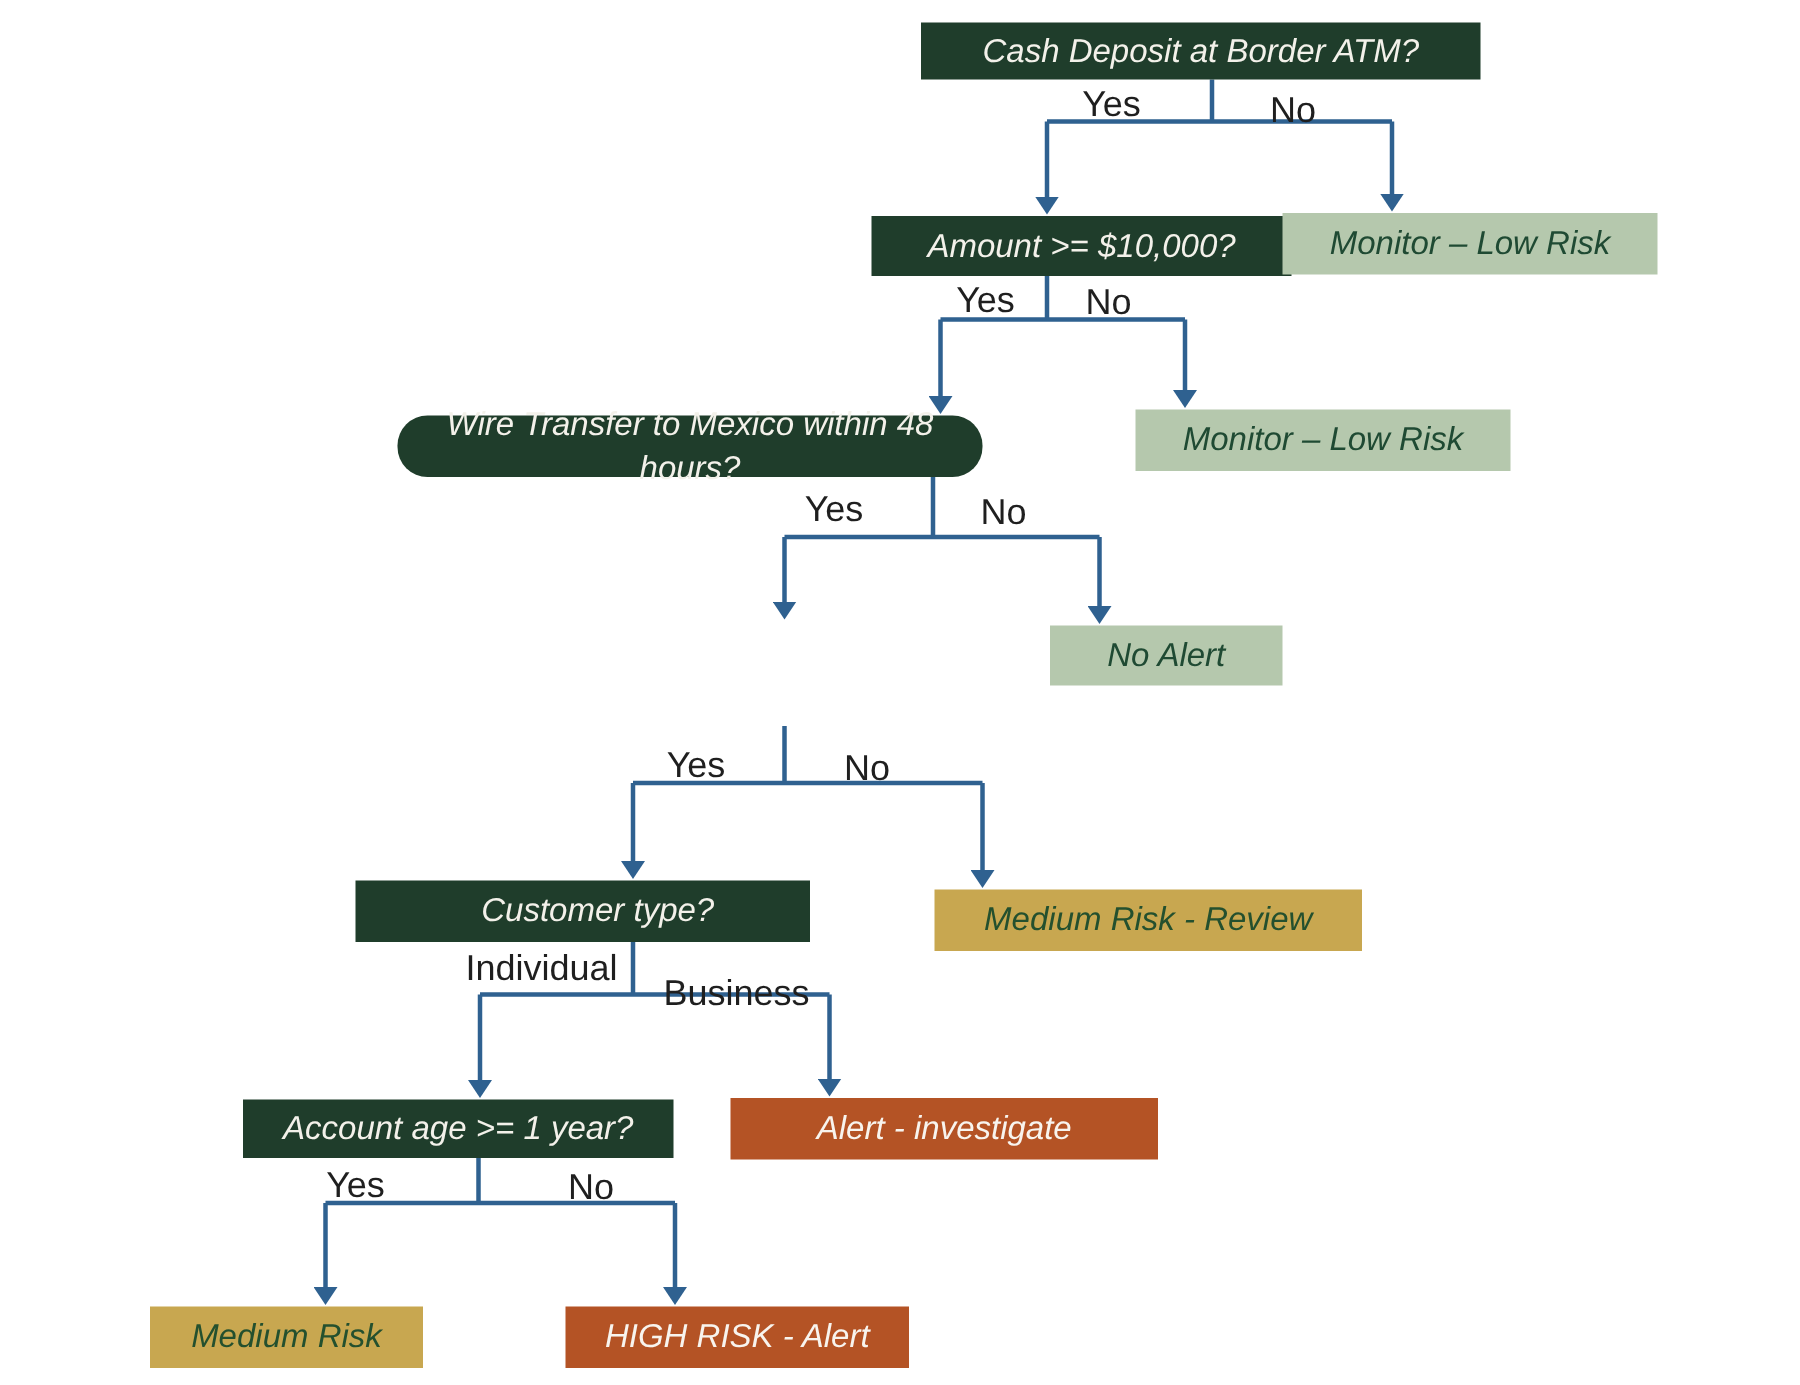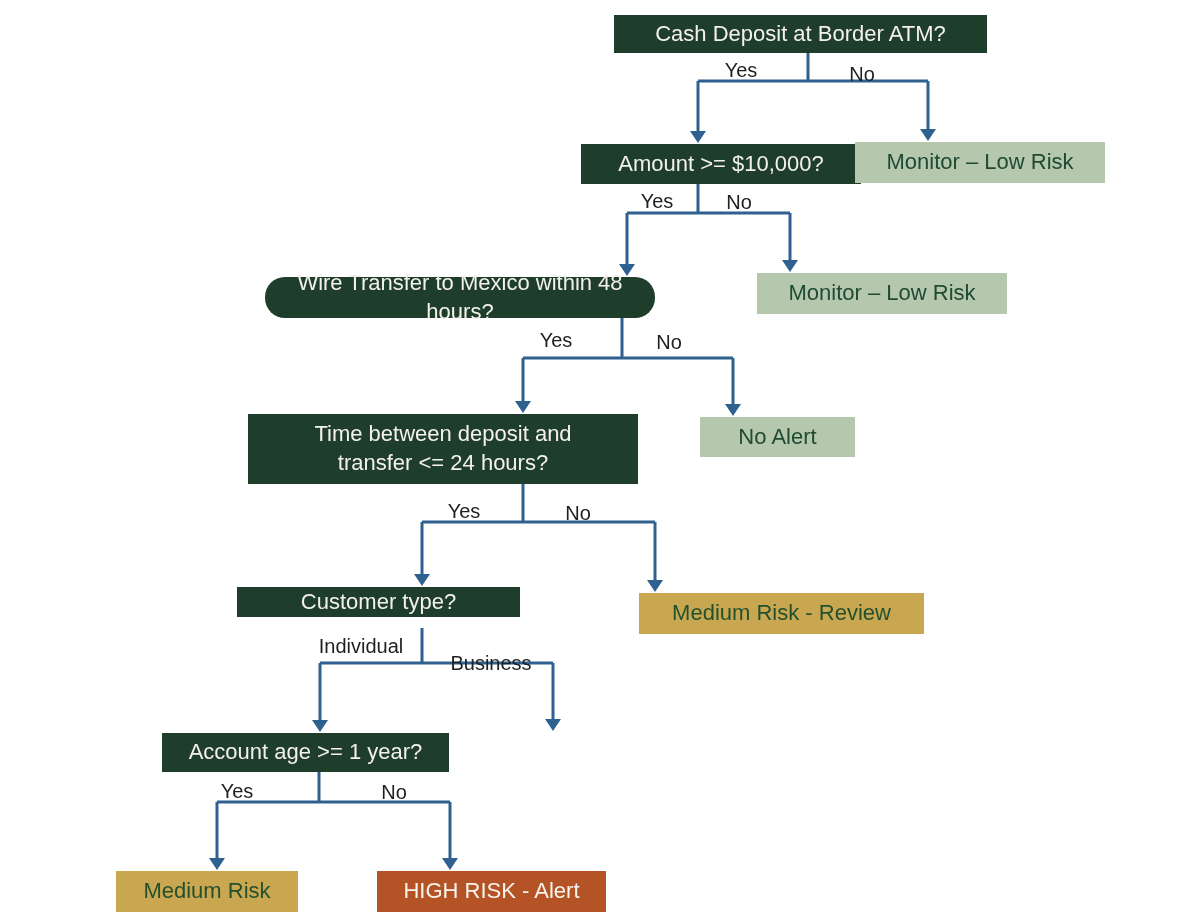--- a/index.html
+++ b/index.html
@@ -12,29 +12,30 @@
   }
   #edge-layer{position:absolute;left:0;top:0;width:1200px;height:923px;}
   #edge-layer path.line{fill:none;stroke:var(--edge);stroke-width:3;}
   .node{
     position:absolute;
     display:flex;align-items:center;justify-content:center;
     text-align:center;
     font-size:22px;
     line-height:1.3;
     white-space:pre-line;
+    font-style:italic;
   }
   .node.decision{background:var(--decision-bg);color:var(--decision-text);}
   .node.monitor{background:var(--monitor-bg);color:var(--monitor-text);text-align:right;}
-  .node.medium{background:var(--medium-bg);color:var(--medium-text);margin-left:16px;}
+  .node.medium{background:var(--medium-bg);color:var(--medium-text);}
   .node.alert{background:var(--alert-bg);color:var(--alert-text);}
   .edge-label{
     position:absolute;
     transform:translate(-50%,-50%);
-    font-size:20px;
+    font-size:24px;
     color:var(--edge-label);
     white-space:nowrap;
   }
 </style>
 </head>
 <body>
 
 <div id="diagram" style="--decision-bg: #1f3d2b; --decision-text: #f3f1ea; --monitor-bg: #b5c8ad; --monitor-text: #1f4a33; --medium-bg: #c8a750; --medium-text: #24502e; --alert-bg: #b45325; --alert-text: #f8f4ee; --edge: #2f6190; --edge-label: #1f1f1f; background: rgb(255, 255, 255);">
   <svg id="edge-layer" width="1200" height="923" viewBox="0 0 1200 923" xmlns="http://www.w3.org/2000/svg">
     <defs>
@@ -59,26 +60,25 @@
       <path class="line" d="M553,663 L553,728" marker-end="url(#arrow)"></path>
       <path class="line" d="M319,772 L319,802 M217,802 L450,802"></path>
       <path class="line" d="M217,802 L217,867" marker-end="url(#arrow)"></path>
       <path class="line" d="M450,802 L450,867" marker-end="url(#arrow)"></path>
     </svg>
 <div class="node decision" style="left: 614px; top: 15px; width: 373px; height: 38px;">Cash Deposit at Border ATM?</div>
     <div class="node decision" style="left: 557px; top: 144px; width: 280px; height: 40px; margin-left: 24px;">Amount &gt;= $10,000?</div>
     <div class="node monitor" style="left: 855px; top: 142px; width: 250px; height: 41px;">Monitor – Low Risk</div>
     <div class="node decision" style="left: 265px; top: 277px; width: 390px; height: 41px; border-radius: 20px;">Wire Transfer to Mexico within 48 hours?</div>
     <div class="node monitor" style="left: 757px; top: 273px; width: 250px; height: 41px;">Monitor – Low Risk</div>
-    <div class="node decision" style="left: 248px; top: 414px; width: 390px; height: 70px;">Time between deposit and
-transfer &lt;= 24 hours?</div>
     <div class="node monitor" style="left: 700px; top: 417px; width: 155px; height: 40px;">No Alert</div>
-    <div class="node decision" style="left: 237px; top: 587px; width: 283px; height: 30px;">Customer type?</div>
+    <div class="node decision" style="left: 237px; top: 587px; width: 283px; height: 41px; padding-left: 20px;">Customer type?</div>
     <div class="node medium" style="left: 623px; top: 593px; width: 285px; height: 41px;">Medium Risk - Review</div>
     <div class="node decision" style="left: 162px; top: 733px; width: 287px; height: 39px;">Account age &gt;= 1 year?</div>
+    <div class="node alert" style="left: 487px; top: 732px; width: 285px; height: 41px;">Alert - investigate</div>
     <div class="node medium" style="left: 100px; top: 871px; width: 182px; height: 41px;">Medium Risk</div>
     <div class="node alert" style="left: 377px; top: 871px; width: 229px; height: 41px;">HIGH RISK - Alert</div>
     <div class="edge-label" style="left: 741px; top: 70px;">Yes</div>
     <div class="edge-label" style="left: 862px; top: 74px;">No</div>
     <div class="edge-label" style="left: 657px; top: 201px;">Yes</div>
     <div class="edge-label" style="left: 739px; top: 202px;">No</div>
     <div class="edge-label" style="left: 556px; top: 340px;">Yes</div>
     <div class="edge-label" style="left: 669px; top: 342px;">No</div>
     <div class="edge-label" style="left: 464px; top: 511px;">Yes</div>
     <div class="edge-label" style="left: 578px; top: 513px;">No</div>

